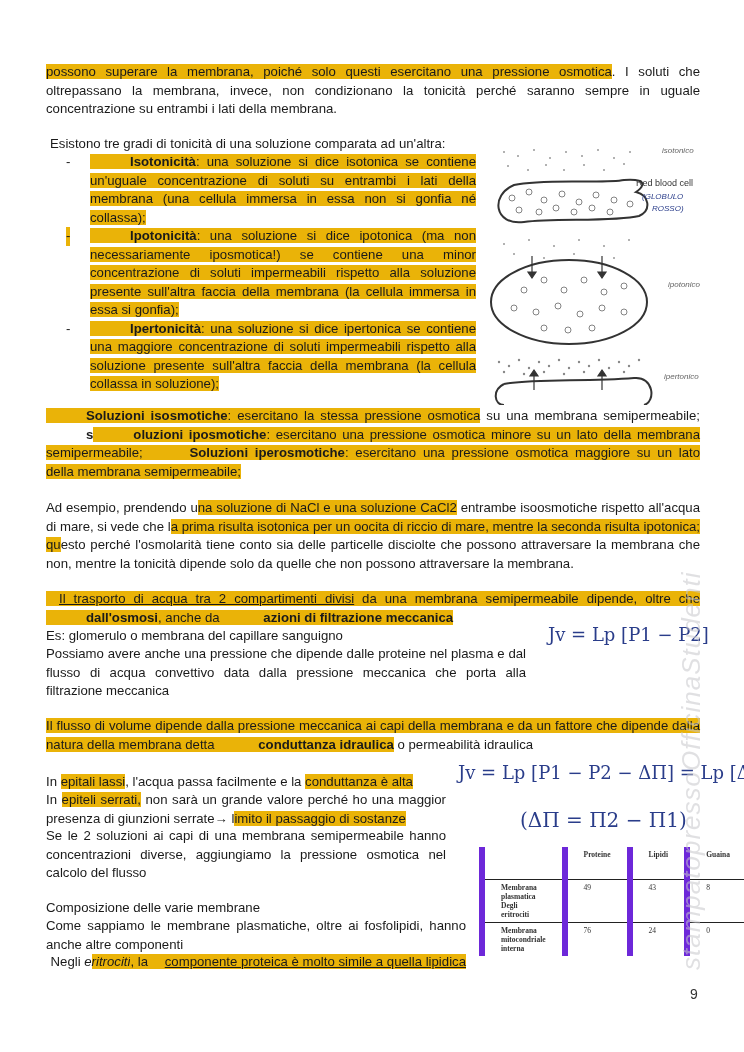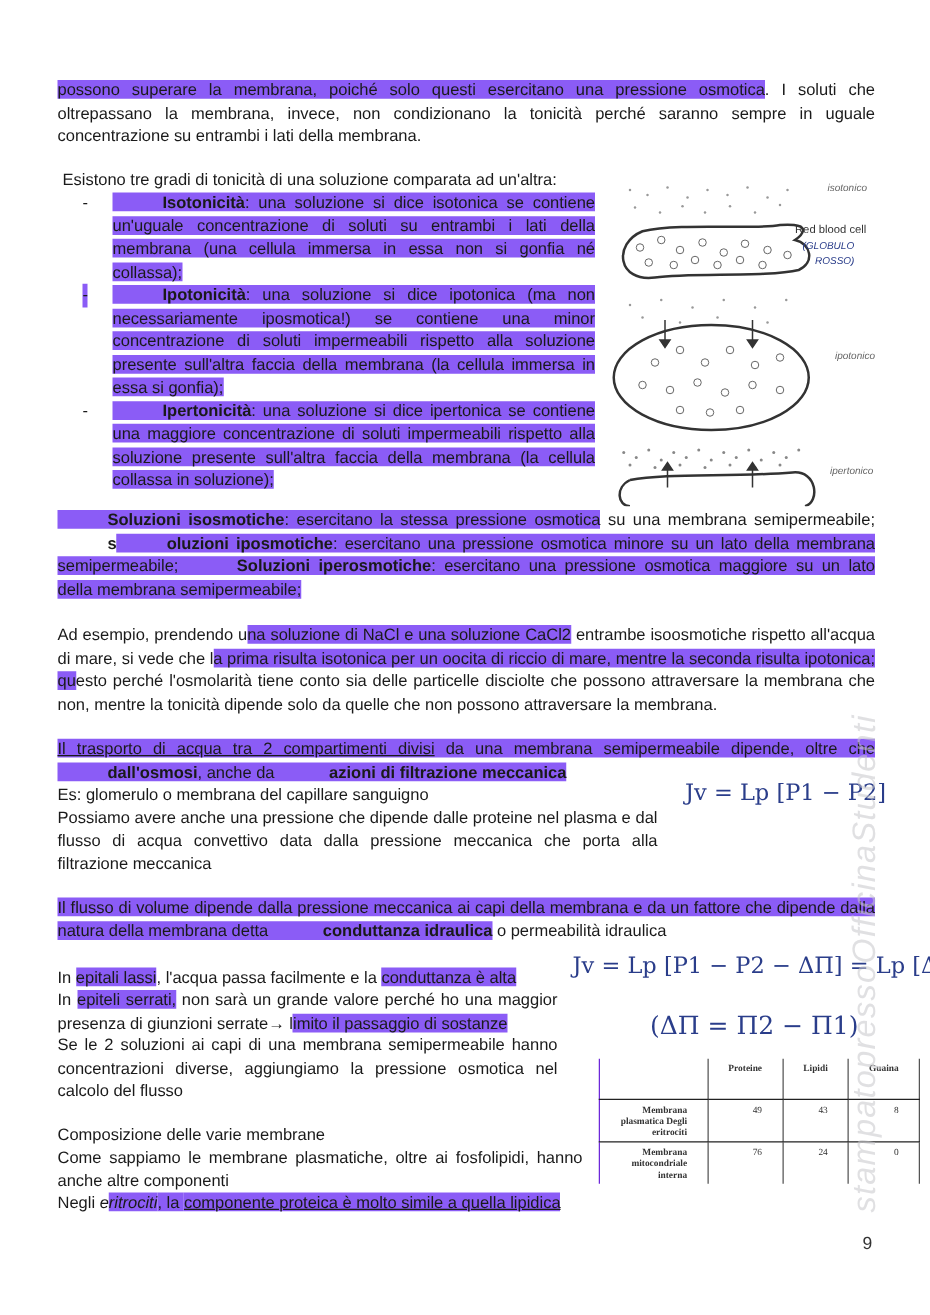--- a/index.html
+++ b/index.html
@@ -1,31 +1,31 @@
 <!DOCTYPE html>
 <html><head>
 <meta charset="utf-8">
 <style>
   html, body { margin: 0; padding: 0; background: #ffffff; }
   body { width: 744px; height: 1052px; position: relative; overflow: hidden;
          font-family: "Liberation Sans", sans-serif; color: #1a1a1a; font-size: 13.2px; }
   .p { position: absolute; left: 46px; width: 654px; line-height: 18.5px; text-align: justify; margin: 0; }
-  .hl { background: #8b5cf6; }
+  .hl { background: #eab308; }
   .b { font-weight: bold; margin-left: 40px; }
-  .u { text-decoration: underline; }
+  .u { text-decoration: underline; padding-left: 13px; }
   .i { font-style: italic; }
   .narrow { width: 428px; }
   .list { position: absolute; left: 46px; width: 430px; margin: 0; padding: 0; list-style: none; }
   .list li { position: relative; padding-left: 44px; line-height: 18.5px; text-align: justify; }
   .list li .dash { position: absolute; left: 20px; top: 0; }
   .fig { position: absolute; text-align: center; }
   .hand { font-family: "DejaVu Serif", serif; color: #2a3d8a; font-size: 18px; position: absolute; white-space: nowrap; }
   .tbl { position: absolute; left: 479px; top: 847px; width: 257px; border-collapse: collapse;
          font-family: "Liberation Serif", serif; font-size: 7.5px; color: #333; }
-  .tbl th, .tbl td { border-left: 1px solid #6d28d9; border-right: 1px solid #555; text-align: right; vertical-align: top; padding: 3px 16px; }
+  .tbl th, .tbl td { border-left: 6px solid #6d28d9; border-right: 1px solid #555; text-align: left; vertical-align: top; padding: 3px 16px; }
   .tbl tr.sep td, .tbl tr.sep th { border-bottom: 1px solid #222; }
   .tbl th { height: 26px; font-weight: bold; }
   .tbl td { height: 24px; margin-left: 22px; }
   .tbl td.name { font-weight: bold; width: 110px; }
   .watermark { position: absolute; left: 676px; top: 470px; width: 30px; height: 500px;
                color: #c8c8cc; font-size: 26px; font-style: italic; writing-mode: vertical-rl; transform: rotate(180deg);
                white-space: nowrap; opacity: .55; letter-spacing: 1px; }
   .pagenum { position: absolute; left: 690px; top: 986px; font-size: 14px; color: #333; }
   .figlabel { position: absolute; font-size: 8px; color: #666; font-style: italic; }
 </style>
@@ -172,21 +172,21 @@
 
 <p class="p" style="top:717px"><span class="hl"><span>Il flusso di volume dipende dalla pressione meccanica ai capi della membrana e da un fattore che dipende dalla natura della membrana detta </span><span class="b">conduttanza idraulica</span></span><span> o permeabilità idraulica</span></p>
 <p class="p narrow" style="top:773px;width:400px"><span>In </span><span class="hl">epitali lassi</span><span>, l'acqua passa facilmente e la </span><span class="hl">conduttanza è alta</span></p>
 <p class="p narrow" style="top:791px;width:400px"><span>In </span><span class="hl">epiteli serrati,</span><span> non sarà un grande valore perché ho una maggior presenza di giunzioni serrate→ l</span><span class="hl">imito il passaggio di sostanze</span></p>
 <p class="p narrow" style="top:827px;width:400px">Se le 2 soluzioni ai capi di una membrana semipermeabile hanno concentrazioni diverse, aggiungiamo la pressione osmotica nel calcolo del flusso</p>
 <div class="hand" style="left:458px;top:762px">Jv = Lp [P1 − P2 − ΔΠ] = Lp [ΔP − ΔΠ]</div>
 <div class="hand" style="left:520px;top:808px;font-size:20px">(ΔΠ = Π2 − Π1)</div>
 
 <p class="p" style="top:899px;width:420px">Composizione delle varie membrane</p>
 <p class="p" style="top:917px;width:420px">Come sappiamo le membrane plasmatiche, oltre ai fosfolipidi, hanno anche altre componenti</p>
-<p class="p" style="top:953px;width:420px;text-align:left"><span>Negli </span><span class="i">e</span><span class="i hl">ritrociti</span><span class="hl">, la </span><span class="hl u">componente proteica è molto simile a quella lipidica</span></p>
+<p class="p" style="top:953px;width:420px;text-align:right"><span>Negli </span><span class="i">e</span><span class="i hl">ritrociti</span><span class="hl">, la </span><span class="hl u">componente proteica è molto simile a quella lipidica</span></p>
 
 <table class="tbl">
   <tbody>
       <tr class="sep">
     <th></th>
     <th>Proteine</th>
     <th>Lipidi</th>
     <th>Guaina</th>
   </tr>
   <tr class="sep">

